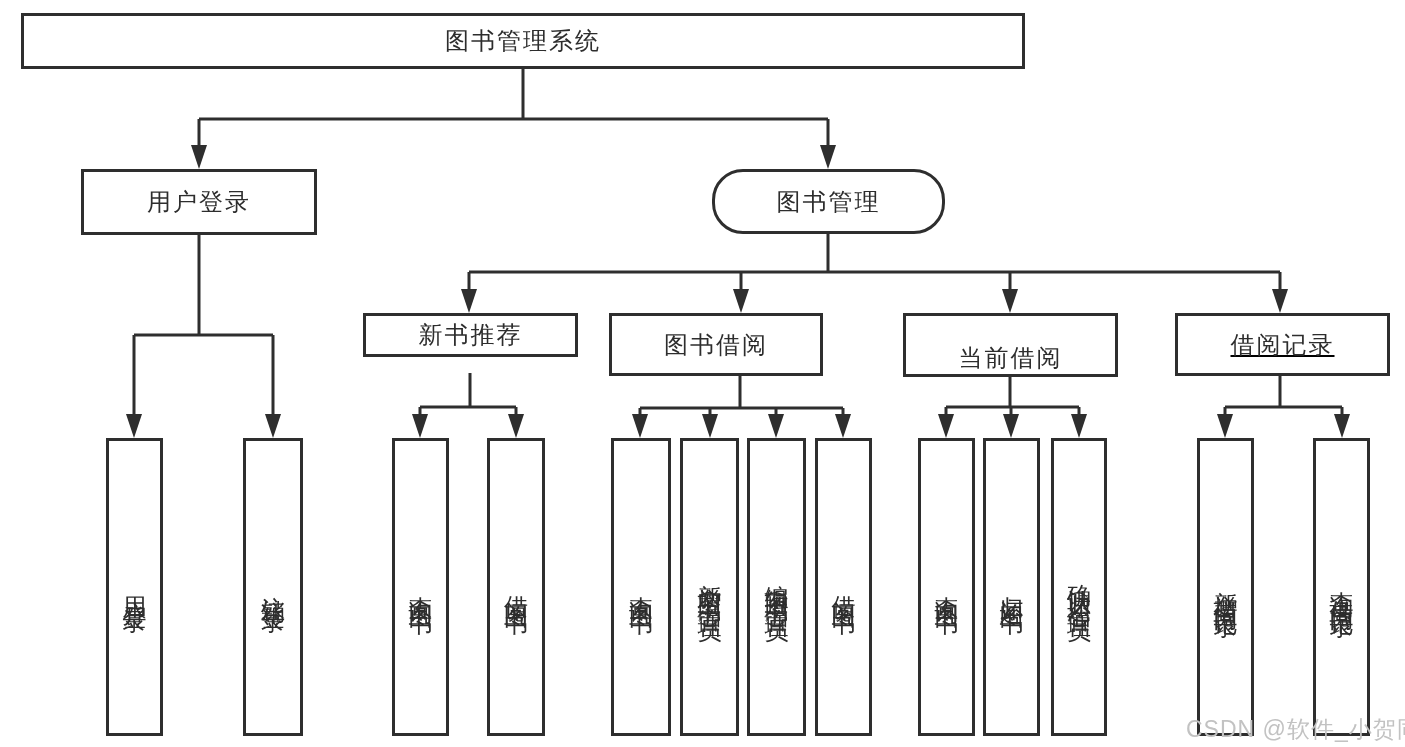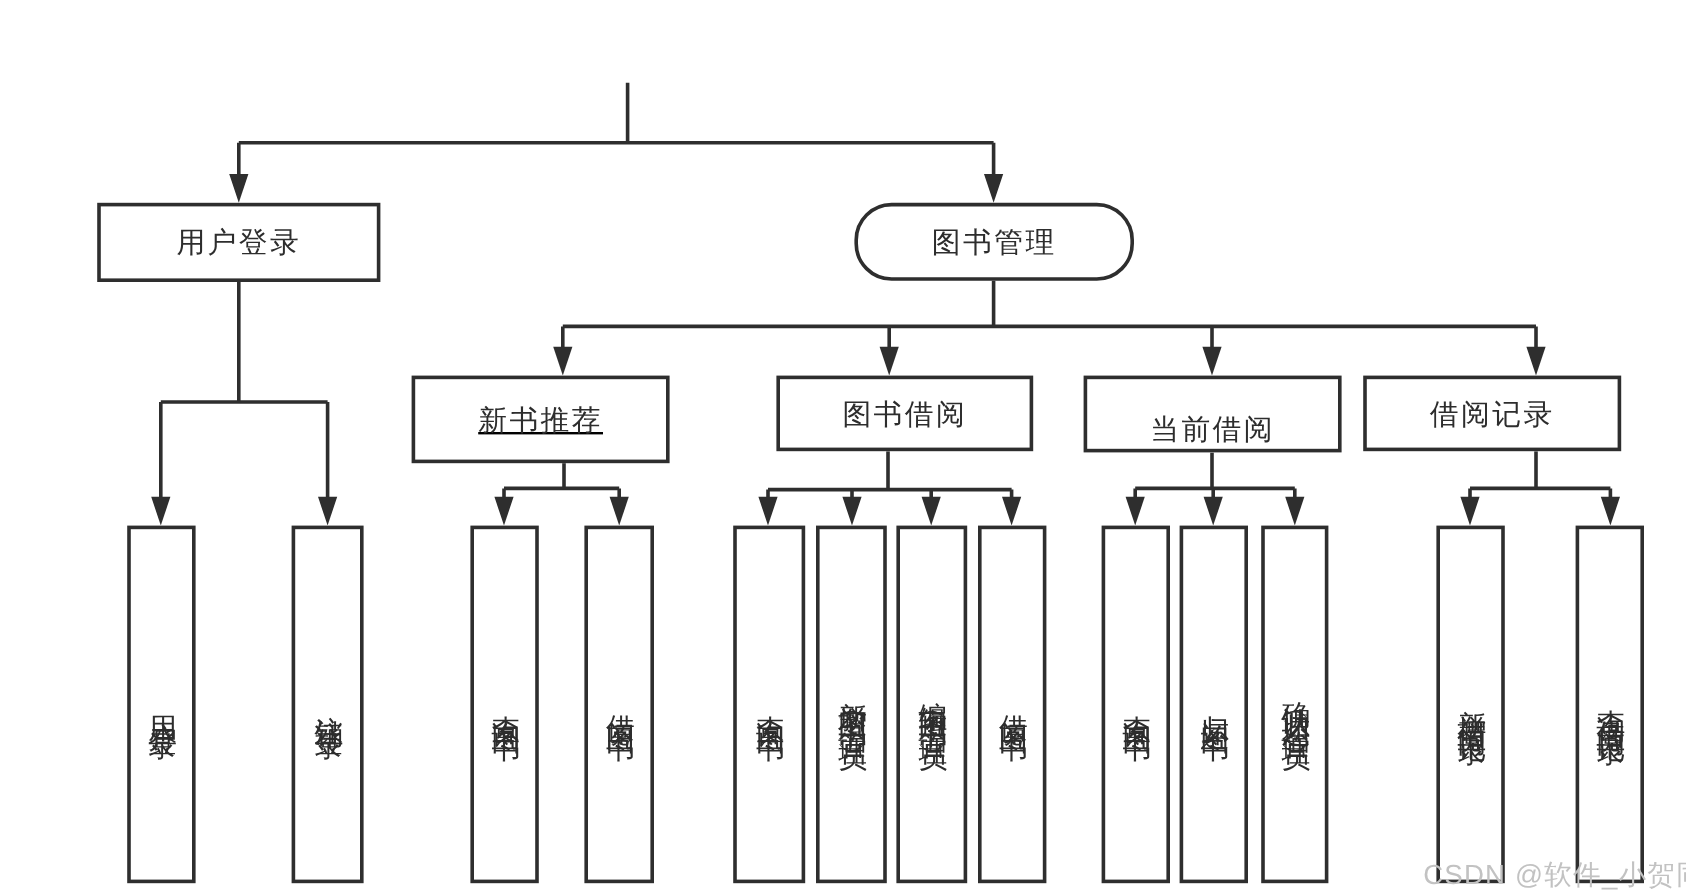--- a/index.html
+++ b/index.html
@@ -79,38 +79,41 @@
       <polygon points="768,414 784,414 776,438"></polygon>
       <polygon points="835,414 851,414 843,438"></polygon>
       <polygon points="938,414 954,414 946,438"></polygon>
       <polygon points="1003,414 1019,414 1011,438"></polygon>
       <polygon points="1071,414 1087,414 1079,438"></polygon>
       <polygon points="1217,414 1233,414 1225,438"></polygon>
       <polygon points="1334,414 1350,414 1342,438"></polygon>
     </g>
   </svg>
 
+  <div class="box" style="left:21px; top:13px; width:1004px; height:56px;">
+    <span class="hlabel">图书管理系统</span>
+  </div>
 
   <div class="box" style="left:81px; top:169px; width:236px; height:66px;">
     <span class="hlabel">用户登录</span>
   </div>
   <div class="box" style="left:712px; top:169px; width:233px; height:65px;border-radius:31px;">
     <span class="hlabel">图书管理</span>
   </div>
 
-  <div class="box" style="left:343px; top:313px; width:215px; height:73px;text-decoration:underline;">
+  <div class="box" style="left:363px; top:313px; width:215px; height:44px;">
     <span class="hlabel">新书推荐</span>
   </div>
-  <div class="box" style="left:647px; top:313px; width:214px; height:63px;">
+  <div class="box" style="left:609px; top:313px; width:214px; height:63px;">
     <span class="hlabel">图书借阅</span>
   </div>
   <div class="box" style="left:903px; top:313px; width:215px; height:64px;align-items:flex-end;">
     <span class="hlabel">当前借阅</span>
   </div>
-  <div class="box" style="left:1136px; top:313px; width:215px; height:63px;">
+  <div class="box" style="left:1175px; top:313px; width:215px; height:63px;text-decoration:underline;">
     <span class="hlabel">借阅记录</span>
   </div>
 
   <div class="box" style="left:106px; top:438px; width:57px; height:298px;">
     <span class="vlabel">用户登录</span>
   </div>
   <div class="box" style="left:243px; top:438px; width:60px; height:298px;">
     <span class="vlabel">注销登录</span>
   </div>
 

